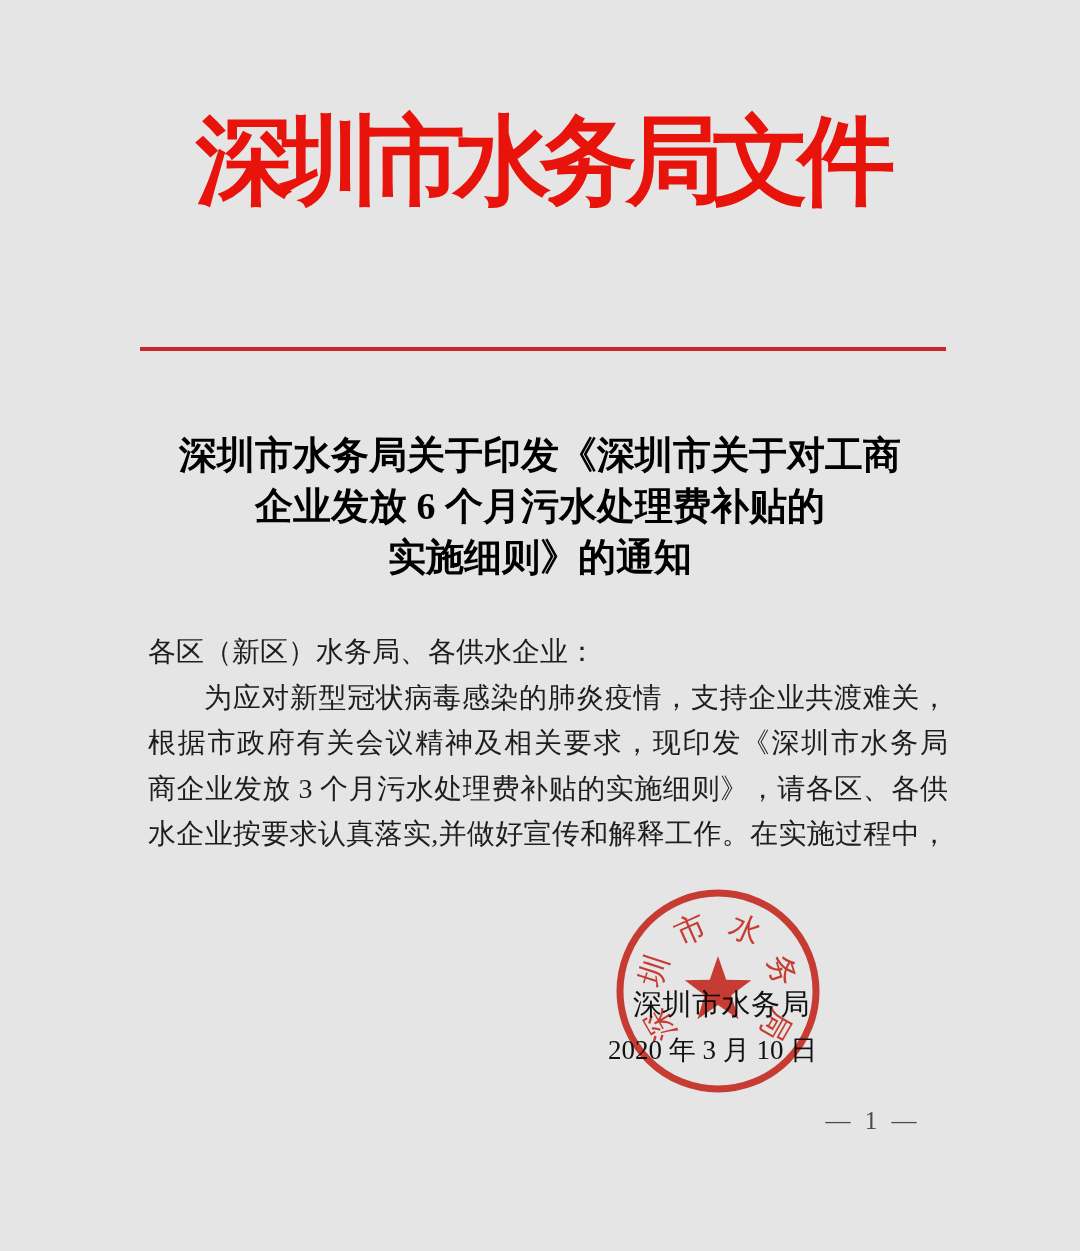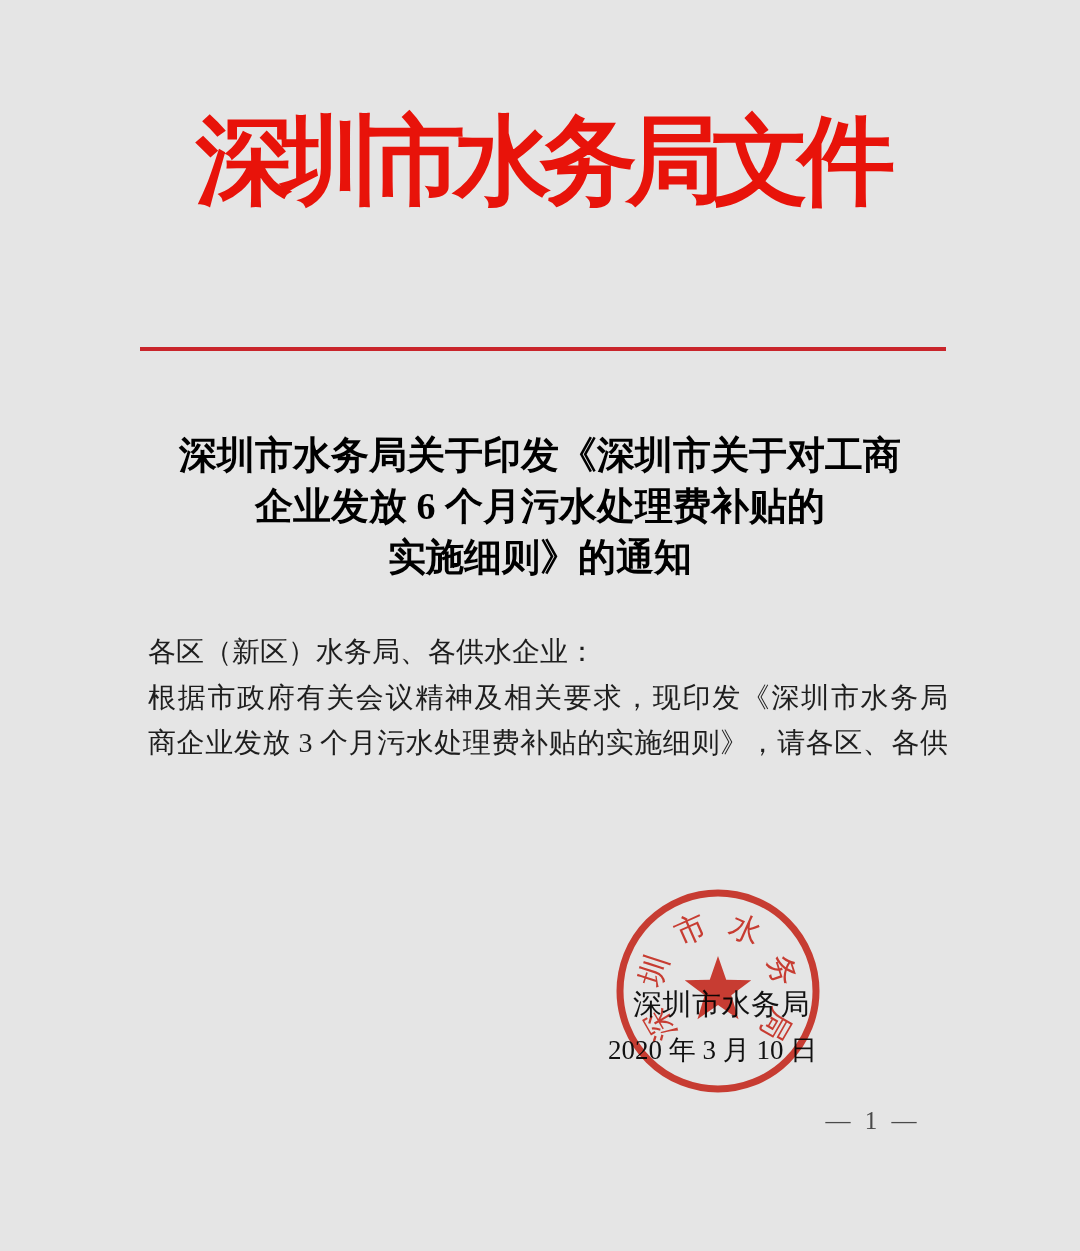--- a/index.html
+++ b/index.html
@@ -138,22 +138,24 @@
   <div class="red-rule"></div>
 
   <div class="doc-title">
     <div class="t-line">深圳市水务局关于印发《深圳市关于对工商</div>
     <div class="t-line">企业发放 6 个月污水处理费补贴的</div>
     <div class="t-line">实施细则》的通知</div>
   </div>
 
   <div class="body-block">
     <div class="body-line">各区（新区）水务局、各供水企业：</div>
+    <div class="body-line fill indent">为应对新型冠状病毒感染的肺炎疫情，支持企业共渡难关，</div>
     <div class="body-line fill">根据市政府有关会议精神及相关要求，现印发《深圳市水务局</div>
     <div class="body-line fill">商企业发放 3 个月污水处理费补贴的实施细则》，请各区、各供</div>
+    <div class="body-line fill">水企业按要求认真落实,并做好宣传和解释工作。在实施过程中，</div>
   </div>
 
   <div class="signature-org">深圳市水务局</div>
 
   <div class="signature-date">2020 年 3 月 10 日</div>
 
   <svg class="official-seal" viewBox="0 0 206 206" xmlns="http://www.w3.org/2000/svg">
     <circle cx="103" cy="103" r="98" fill="none" stroke="#dd3b2e" stroke-width="7"></circle>
     <path fill="#dd3b2e" transform="translate(103,103)" d="M0,-35 L8.23,-11.33 L33.29,-10.82 L13.31,4.33 L20.57,28.32 L0,14 L-20.57,28.32 L-13.31,4.33 L-33.29,-10.82 L-8.23,-11.33 Z"></path>
     <text x="103" y="46" text-anchor="middle" transform="rotate(-120,103,103)">深</text>

